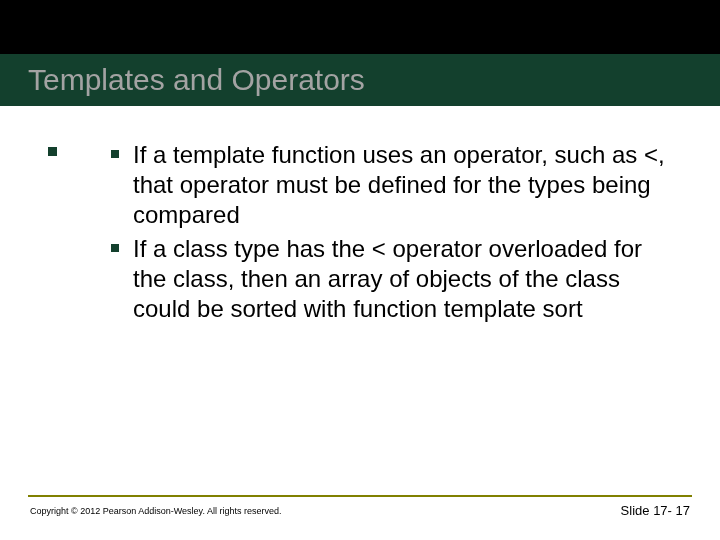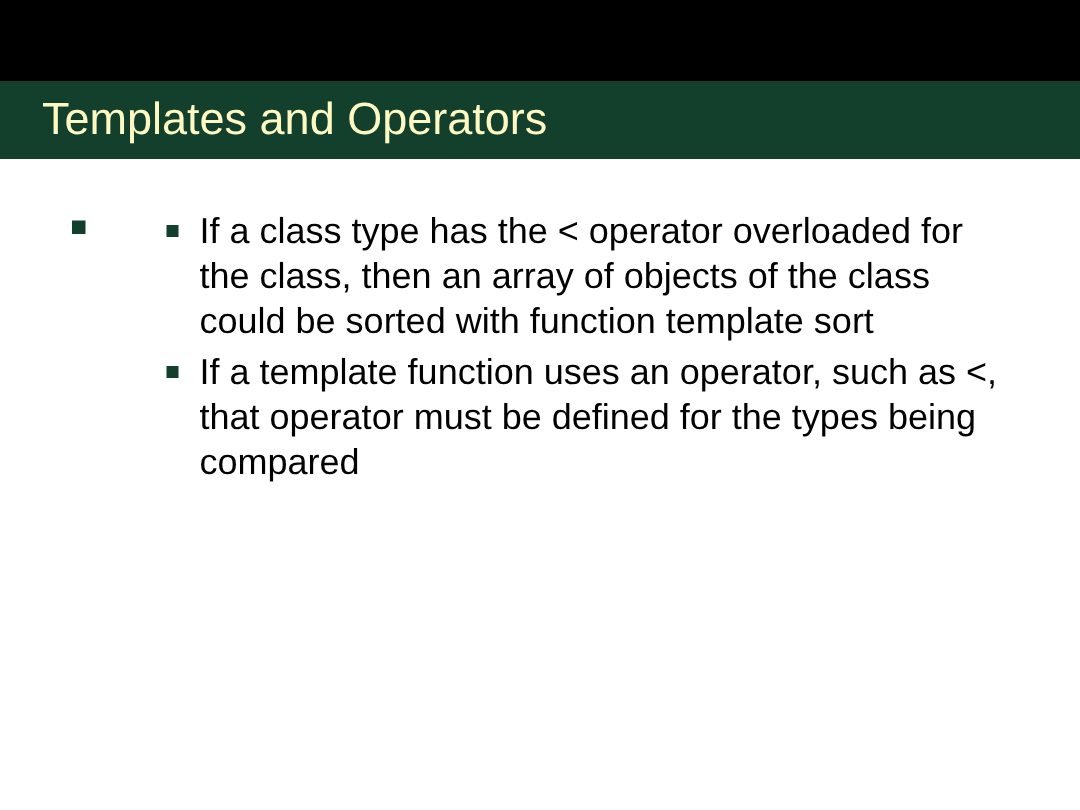--- a/index.html
+++ b/index.html
@@ -26,21 +26,21 @@
     width: 100%;
     height: 52px;
     background: #13402d;
     display: flex;
     align-items: center;
     padding-left: 28px;
     box-sizing: border-box;
   }
   .title-bar h1 {
     margin: 0;
-    color: #fef9c3;
+    color: #a3a3a3;
     font-size: 30px;
     font-weight: normal;
   }
   .body {
     padding: 30px 42px 0 48px;
     color: #000000;
   }
   .lvl1 {
     display: flex;
     align-items: flex-start;
@@ -117,25 +117,32 @@
     <h1>Templates and Operators</h1>
   </div>
 
   <div class="body">
     <div class="lvl1">
       <div class="bullet-sq"></div>
       <div class="lvl1-text">
         <div class="sub-list">
           <div class="lvl2">
             <div class="bullet-sq"></div>
-            <div class="lvl2-text">If a class type has the &lt; operator overloaded for the class, then an array of objects of the class could be sorted with function template sort</div>
+            <div class="lvl2-text">If a template function uses an operator, such as &lt;, that operator must be defined for the types being compared</div>
           </div>
           <div class="lvl2">
             <div class="bullet-sq"></div>
-            <div class="lvl2-text">If a template function uses an operator, such as &lt;, that operator must be defined for the types being compared</div>
+            <div class="lvl2-text">If a class type has the &lt; operator overloaded for the class, then an array of objects of the class could be sorted with function template sort</div>
           </div>
         </div>
       </div>
     </div>
   </div>
 
+  <div class="footer">
+    <div class="footer-line"></div>
+    <div class="footer-row">
+      <div class="copyright">Copyright © 2012 Pearson Addison-Wesley. All rights reserved.</div>
+      <div class="slidenum">Slide 17- 17</div>
+    </div>
+  </div>
 
 </div>
 
 </body></html>

